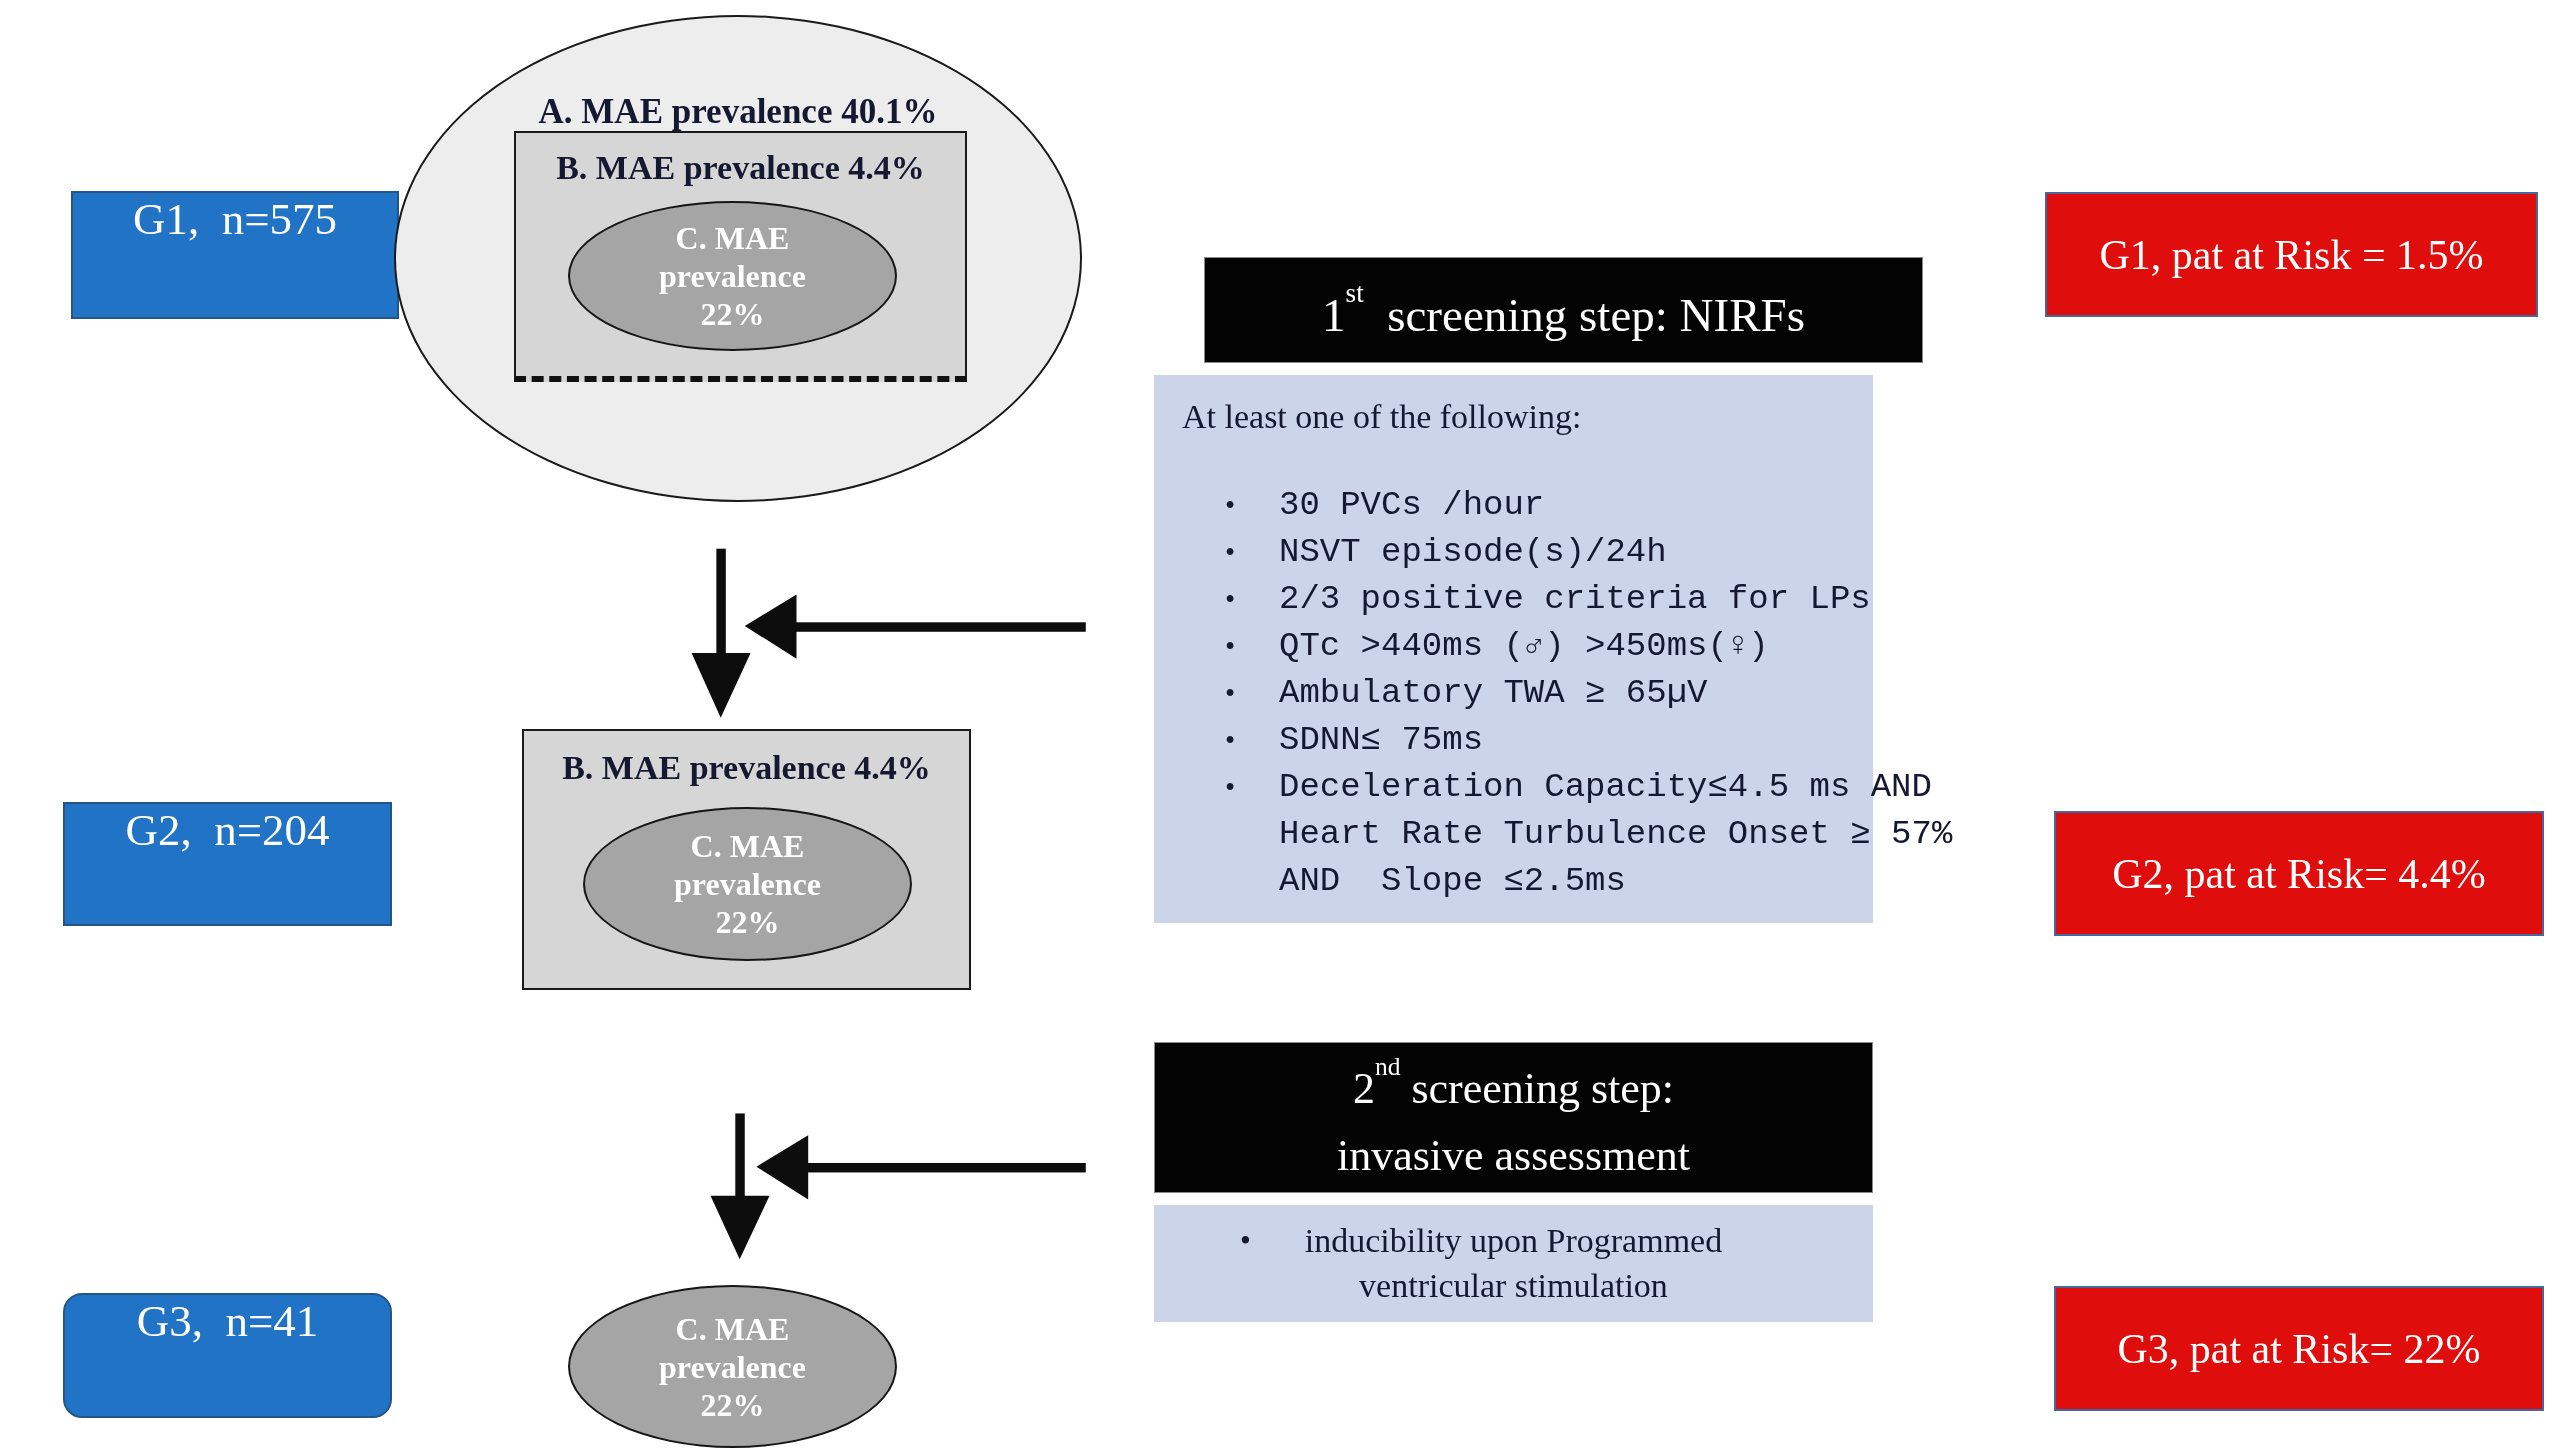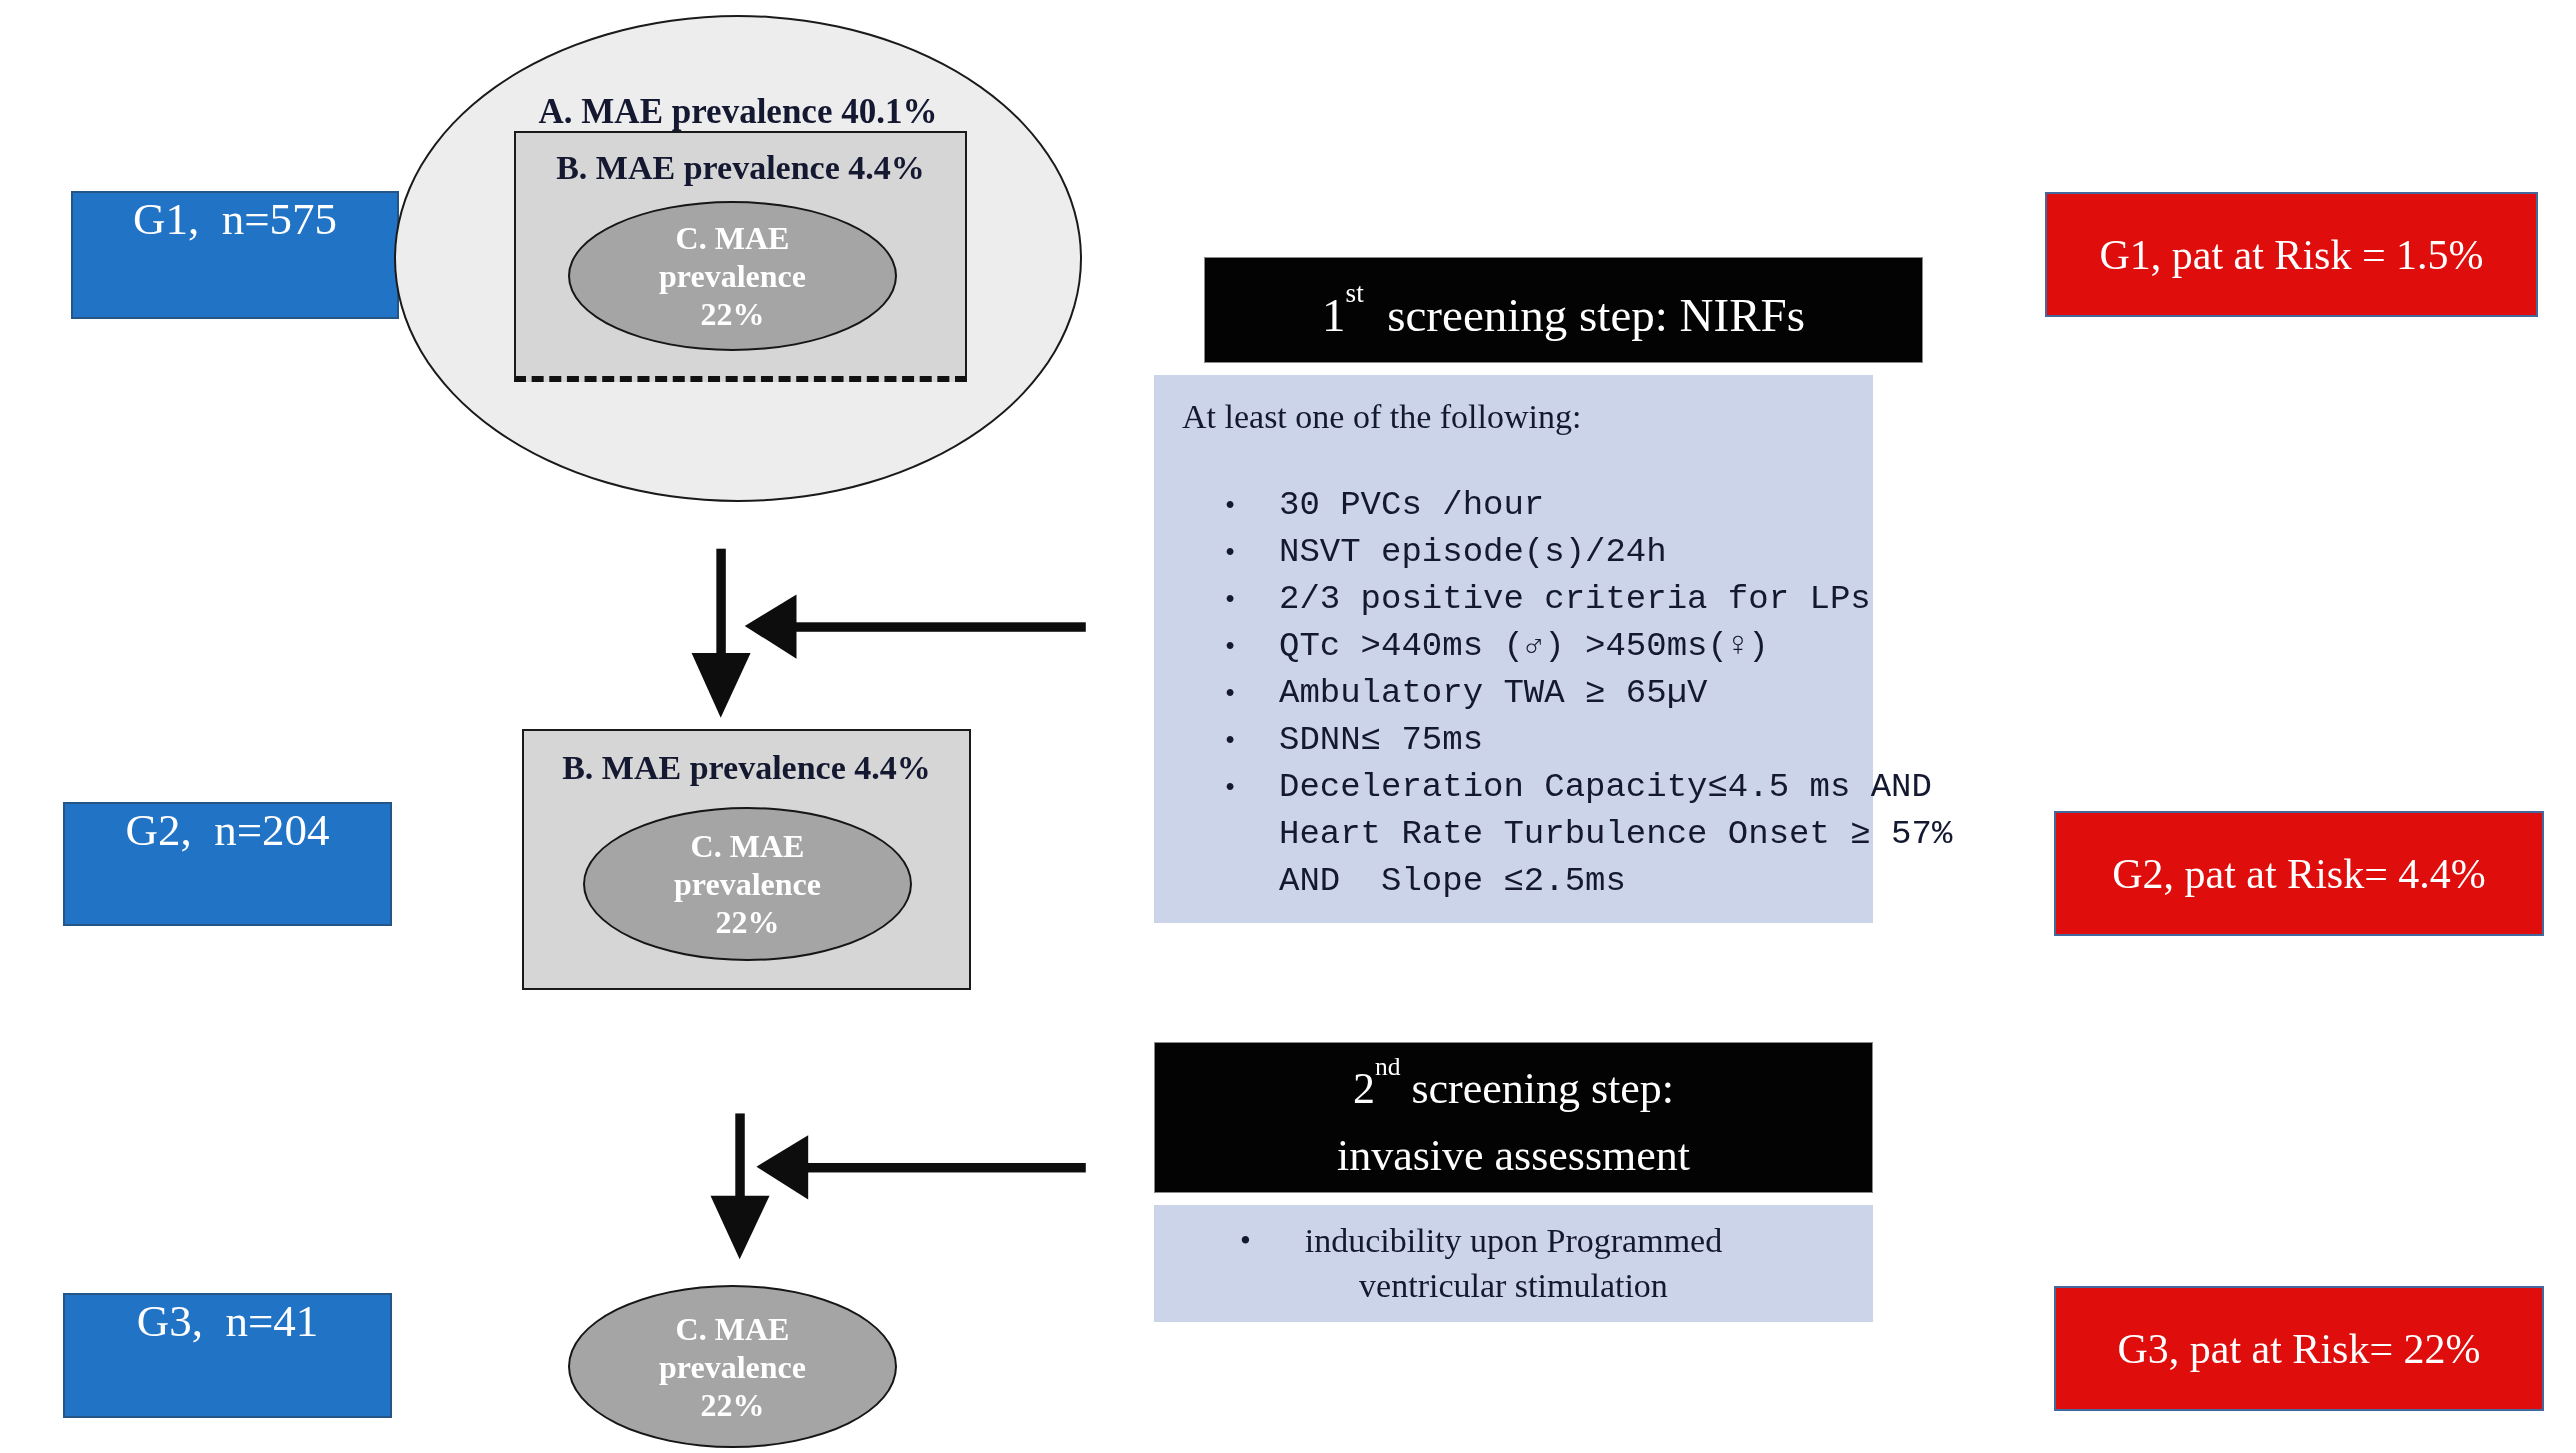--- a/index.html
+++ b/index.html
@@ -76,21 +76,21 @@
 <body>
 
 <div class="abs" style="left:0;top:0;width:2576px;height:1453px;">
 
   <div class="abs gbox" style="left:31px;top:191px;width:328px;height:128px;">
     <span>G1,  n=575</span>
   </div>
   <div class="abs gbox" style="left:23px;top:802px;width:329px;height:124px;">
     <span>G2,  n=204</span>
   </div>
-  <div class="abs gbox" style="left:23px;top:1293px;width:329px;height:125px;">
+  <div class="abs gbox" style="left:23px;top:1293px;width:329px;height:125px;border-radius:19px;">
     <span>G3,  n=41</span>
   </div>
 
   <div class="abs ellipse outer-ellipse" style="left:394px;top:14.6px;width:688px;height:487px;"></div>
   <div class="abs venn-label a" style="left:394px;top:92px;width:688px;">A. MAE prevalence 40.1%</div>
   <div class="abs mid-rect dashed-bottom" style="left:514px;top:131px;width:453px;height:251px;"></div>
   <div class="abs venn-label" style="left:514px;top:149px;width:453px;">B. MAE prevalence 4.4%</div>
   <div class="abs ellipse inner-ellipse" style="left:568px;top:201px;width:329px;height:150px;">
     <div class="clines">
       <div>C. MAE</div>

